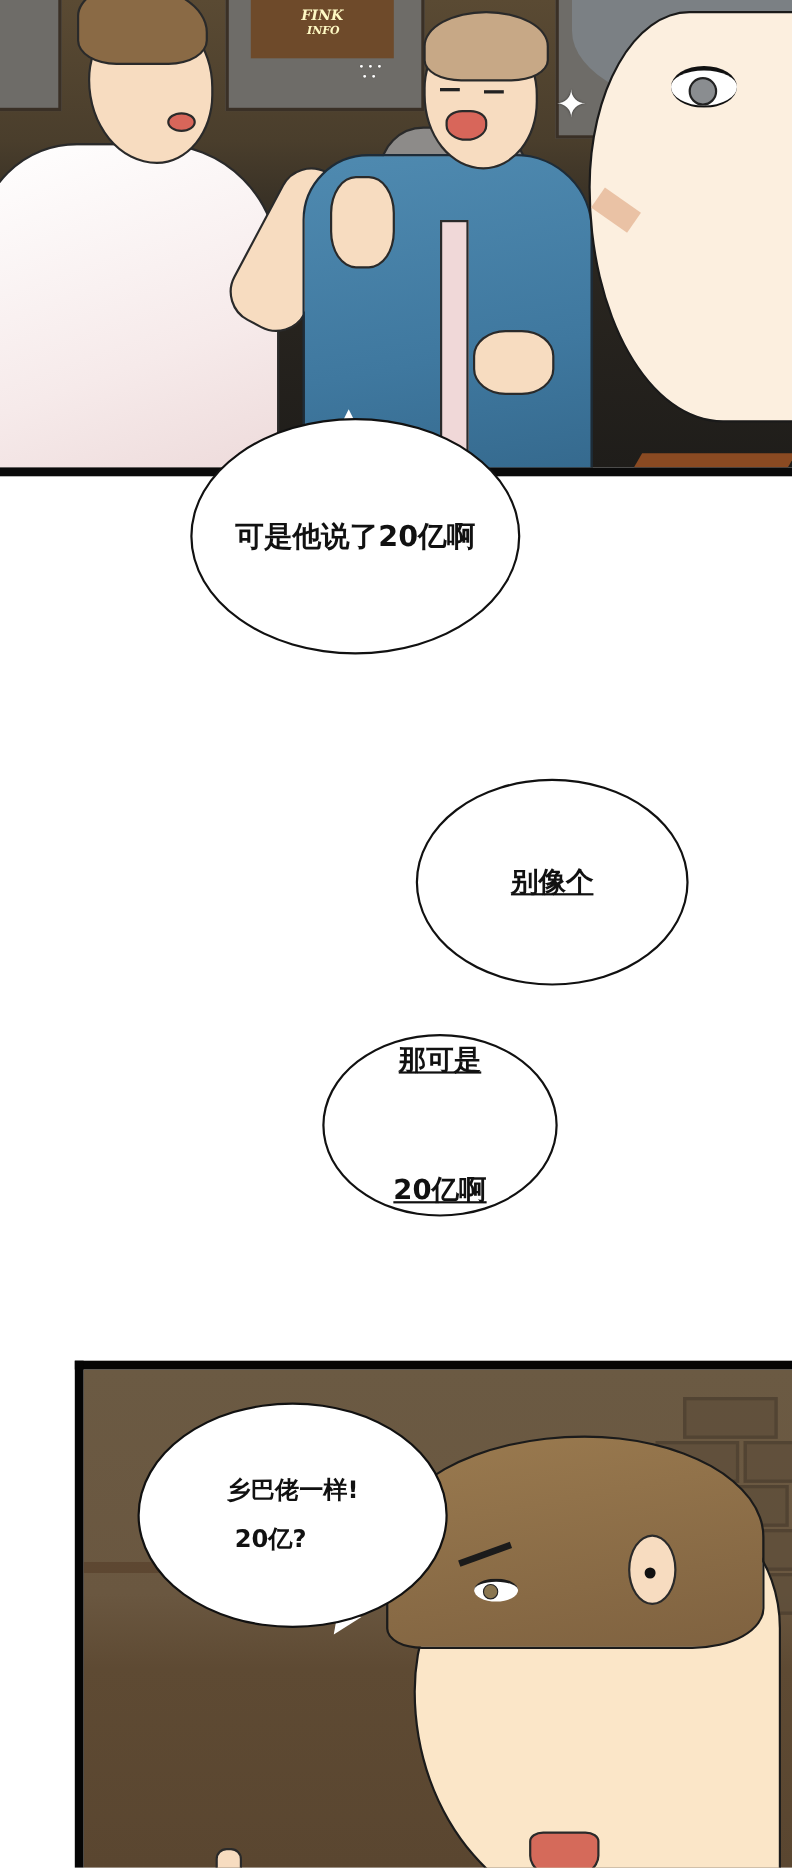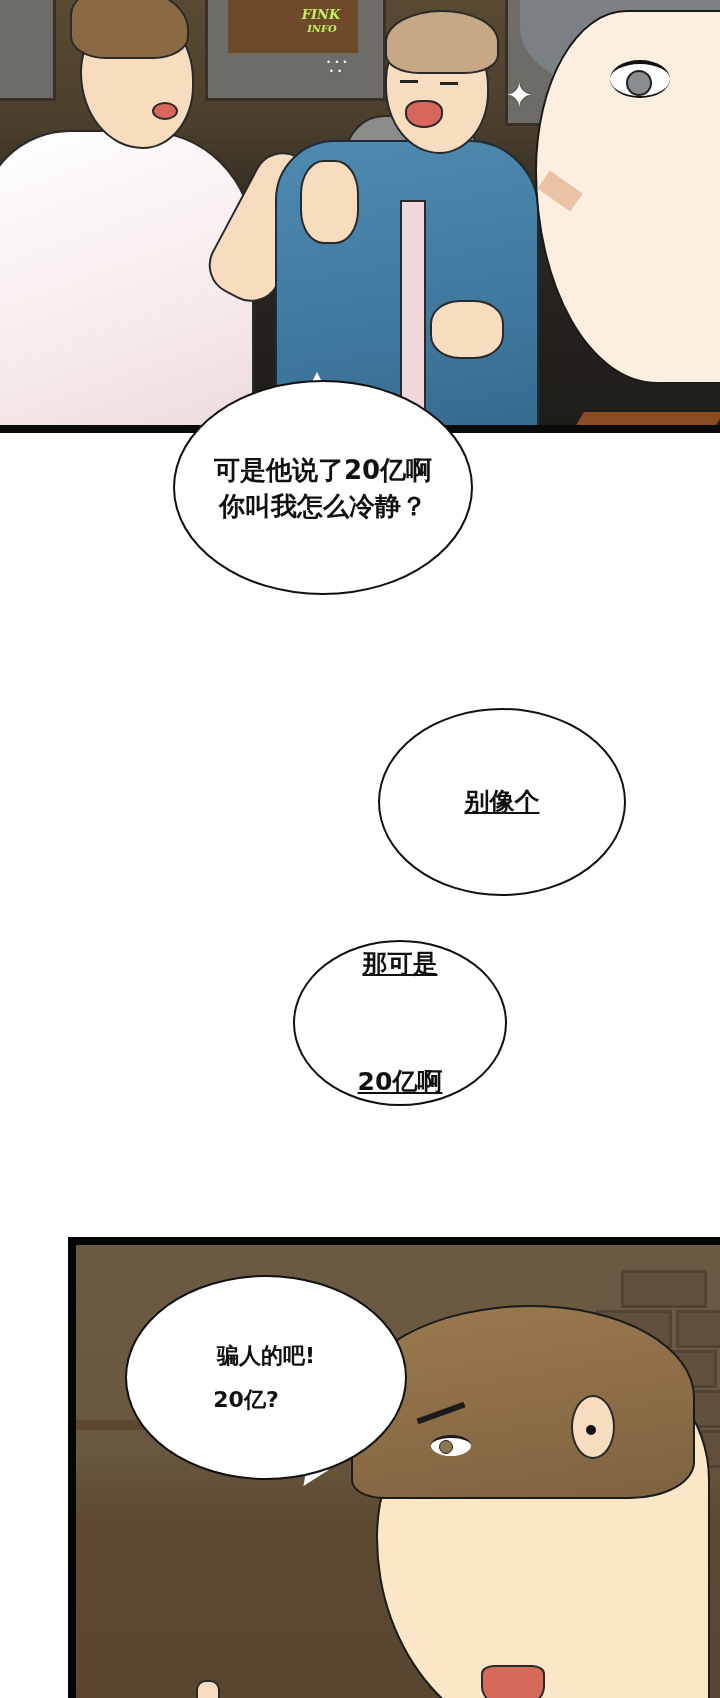--- a/index.html
+++ b/index.html
@@ -6,22 +6,22 @@
   body { width: 720px; height: 1698px; position: relative; overflow: hidden;
          font-family: "DejaVu Sans", "Liberation Sans", sans-serif; }
   .abs { position: absolute; }
 
   
   .panel1 { left: 0; top: 0; width: 720px; height: 425px; overflow: hidden;
             background: linear-gradient(180deg, #5a4a33 0%, #4a3e2c 30%, #2a2620 55%, #1f1d1a 100%); }
   .panel1-border { left: 0; top: 425px; width: 720px; height: 8px; background: #0a0a0a; }
   .wall-frame { background: #6e6c68; border: 3px solid #3a3026; }
   .poster { background: #6e4a2a; }
-  .poster-text { color: #bef264; font-size: 13px; font-style: italic; font-weight: bold;
-                 text-align: center; line-height: 13px; font-family: "DejaVu Serif", serif; padding-left: 28px; }
+  .poster-text { color: #fef9c3; font-size: 13px; font-style: italic; font-weight: bold;
+                 text-align: center; line-height: 13px; font-family: "DejaVu Serif", serif; }
   .table-edge { background: #8a4a22; }
 
   
   .shirt { background: linear-gradient(160deg, #ffffff 0%, #f6eaea 60%, #ecd8d8 100%);
            border: 2px solid #2a2a2a; }
   .skin { background: #f7dcc0; border: 2px solid #2a2a2a; }
   .hair-brown { background: #8a6a45; border: 2px solid #2a2a2a; }
   .hair-light { background: #c7a886; border: 2px solid #2a2a2a; }
   .jacket { background: linear-gradient(170deg, #4f8ab0 0%, #3f789f 60%, #34688c 100%);
             border: 2px solid #1e2c38; }
@@ -90,21 +90,20 @@
     <div class="abs" style="left:16px; top:6px; width:22px; height:22px; border-radius:50%; background:#8a8d90; border:2px solid #222;"></div>
   </div>
   <div class="abs" style="left:540px; top:180px; width:40px; height:22px; background:#eac2a5; transform:rotate(35deg);"></div>
   <div class="abs table-edge" style="left:580px; top:412px; width:140px; height:13px; transform:skewX(-30deg);"></div>
 </div>
 <div class="abs panel1-border"></div>
 
 <div class="abs" style="left:307px; top:372px; width:0; height:0; border-left:10px solid transparent; border-right:10px solid transparent; border-bottom:20px solid #ffffff;"></div>
 <div class="abs bubble b1" style="left:173px; top:380px; width:300px; height:215px;">
   <div class="bubble-line">可是他说了20亿啊</div>
-  <div class="bubble-line">你叫我怎么冷静？</div>
 </div>
 
 <div class="abs bubble b2" style="left:378px; top:708px; width:248px; height:188px;">
   <div class="bubble-line">别像个</div>
 </div>
 
 <div class="abs bubble b3" style="left:293px; top:940px; width:214px; height:166px;justify-content:space-between;">
   <div class="bubble-line">那可是</div>
   <div class="bubble-line">20亿啊</div>
 </div>
@@ -126,15 +125,15 @@
   <div class="abs" style="left:340px; top:165px; width:50px; height:6px; background:#1b1b1b; transform:rotate(-20deg);"></div>
   <div class="abs" style="left:355px; top:190px; width:40px; height:18px; border-top:3px solid #1b1b1b; border-radius:50%; background:#fff;">
     <div class="abs" style="left:8px; top:2px; width:12px; height:12px; border-radius:50%; background:#8a7650; border:1px solid #222;"></div>
   </div>
   <div class="abs mouth" style="left:405px; top:420px; width:60px; height:40px; border-radius:20% 20% 50% 50%; background:#d56a5a;"></div>
   <div class="abs skin" style="left:120px; top:435px; width:20px; height:40px; border-radius:10px 10px 0 0;"></div>
 </div>
 
 <div class="abs" style="left:305px; top:1468px; width:0; height:0; border-top:20px solid #ffffff; border-right:22px solid transparent; transform:rotate(10deg);"></div>
 <div class="abs bubble b4" style="left:125px; top:1275px; width:282px; height:205px;">
-  <div class="bubble-line">骗人的吧!</div>
+  <div class="bubble-line">乡巴佬一样!</div>
   <div class="bubble-line" style="margin-right:40px;">20亿?</div>
 </div>
 
 </body></html>

